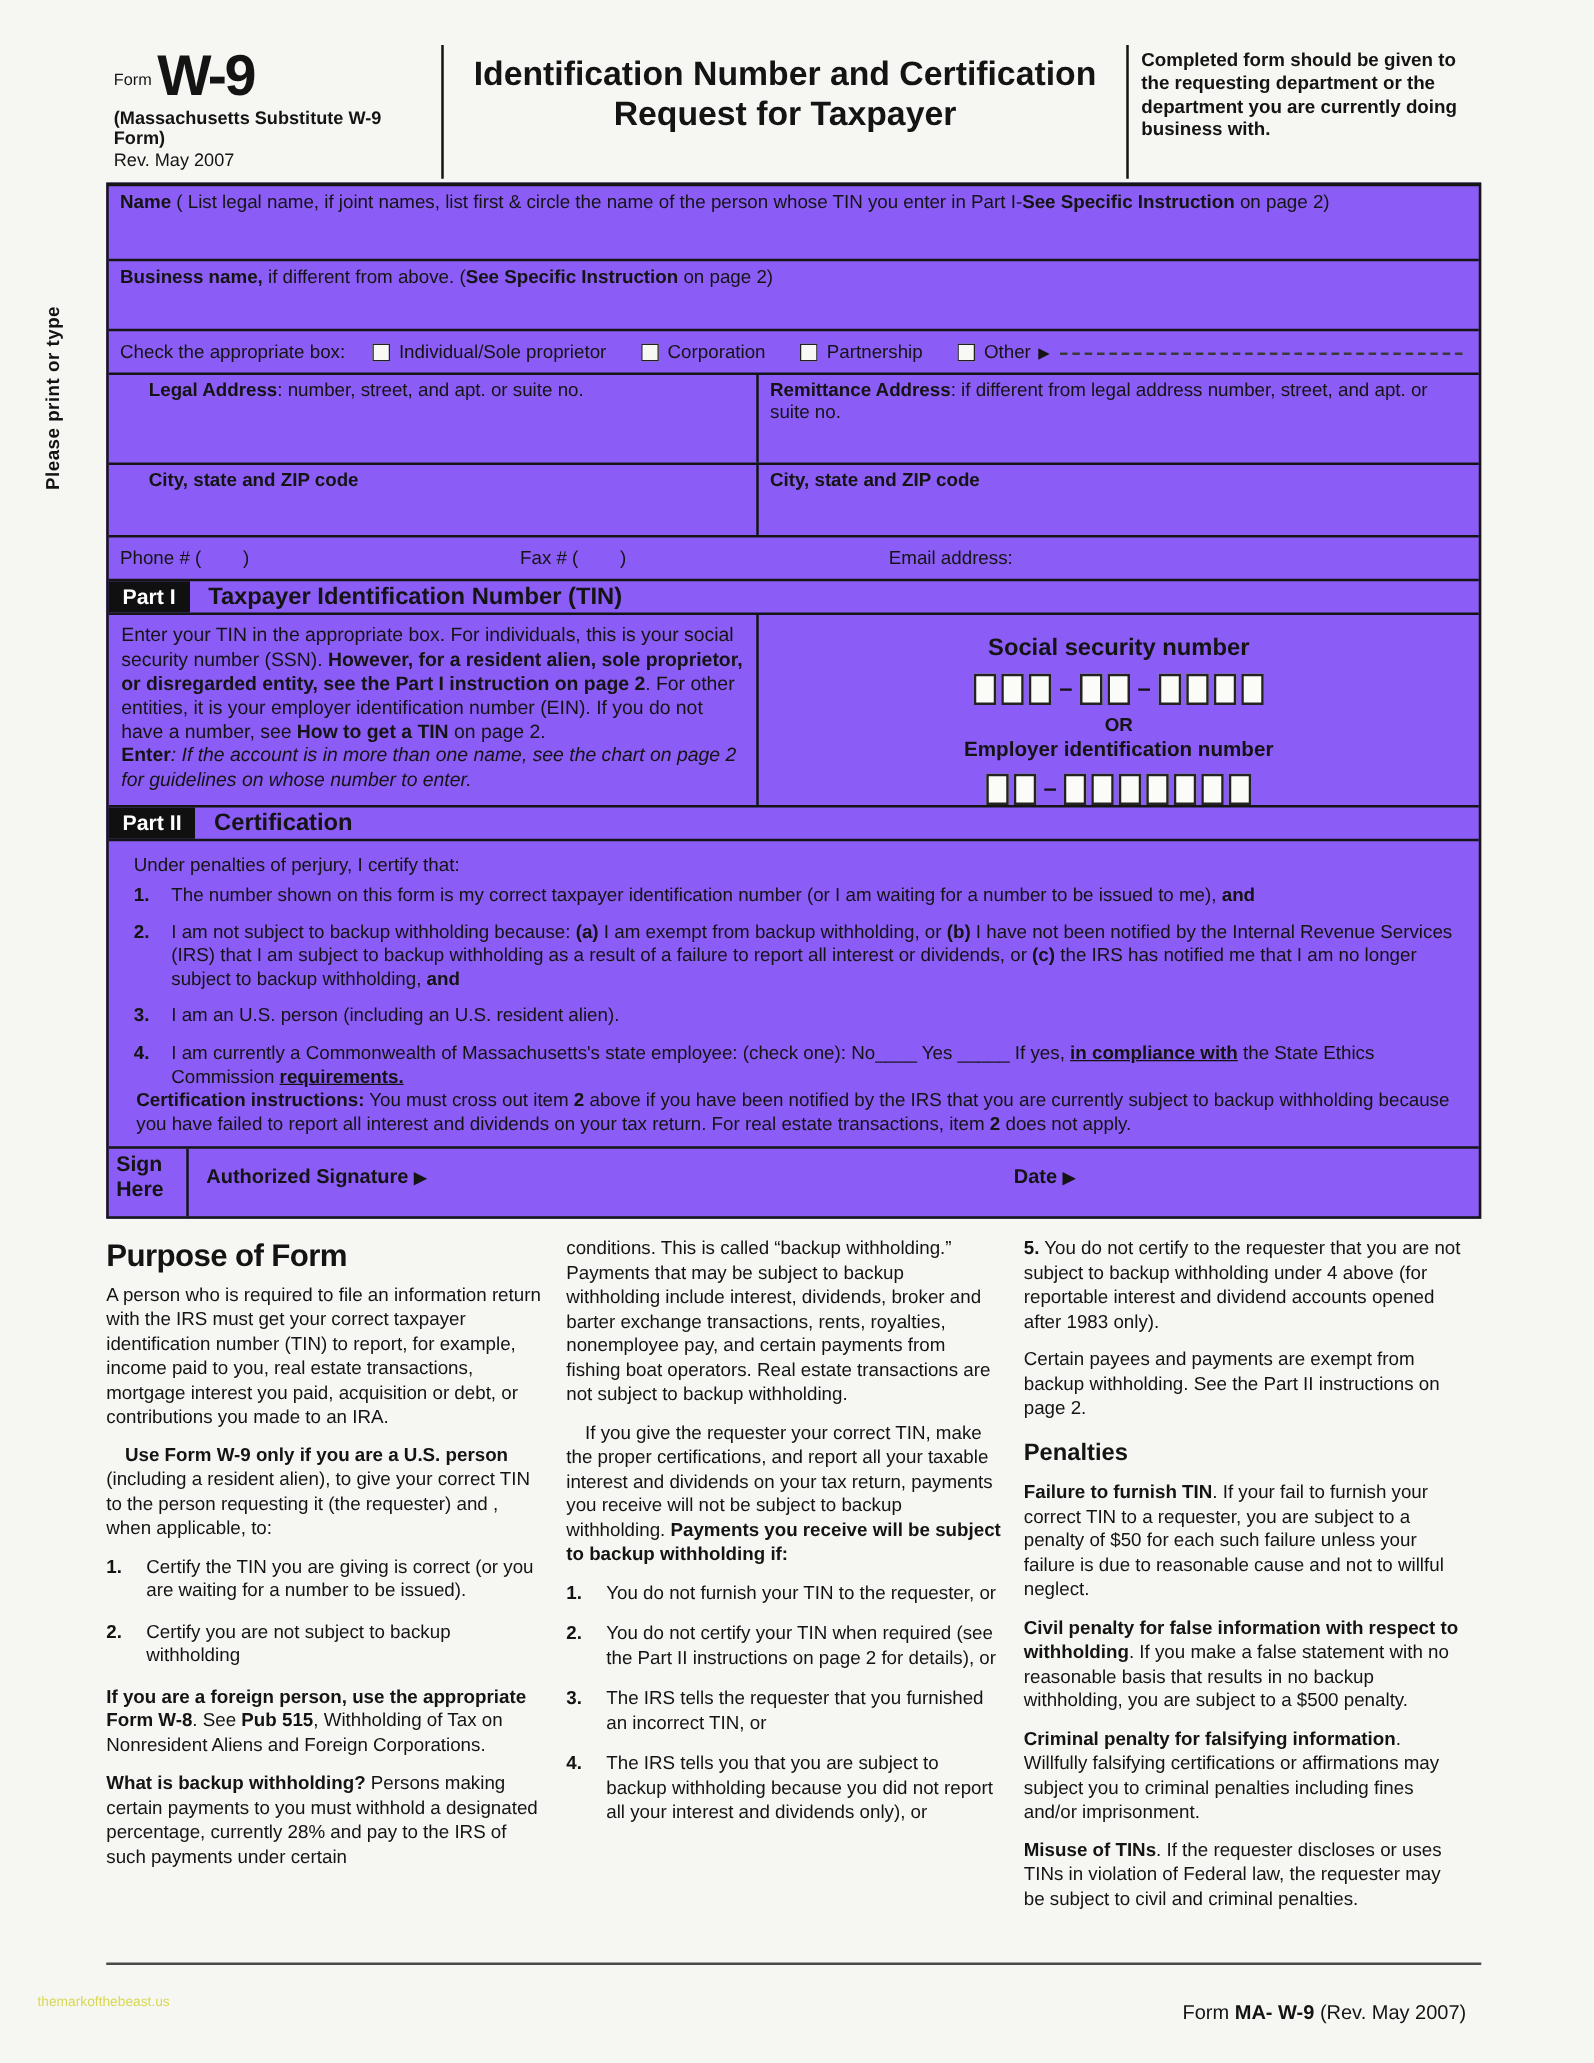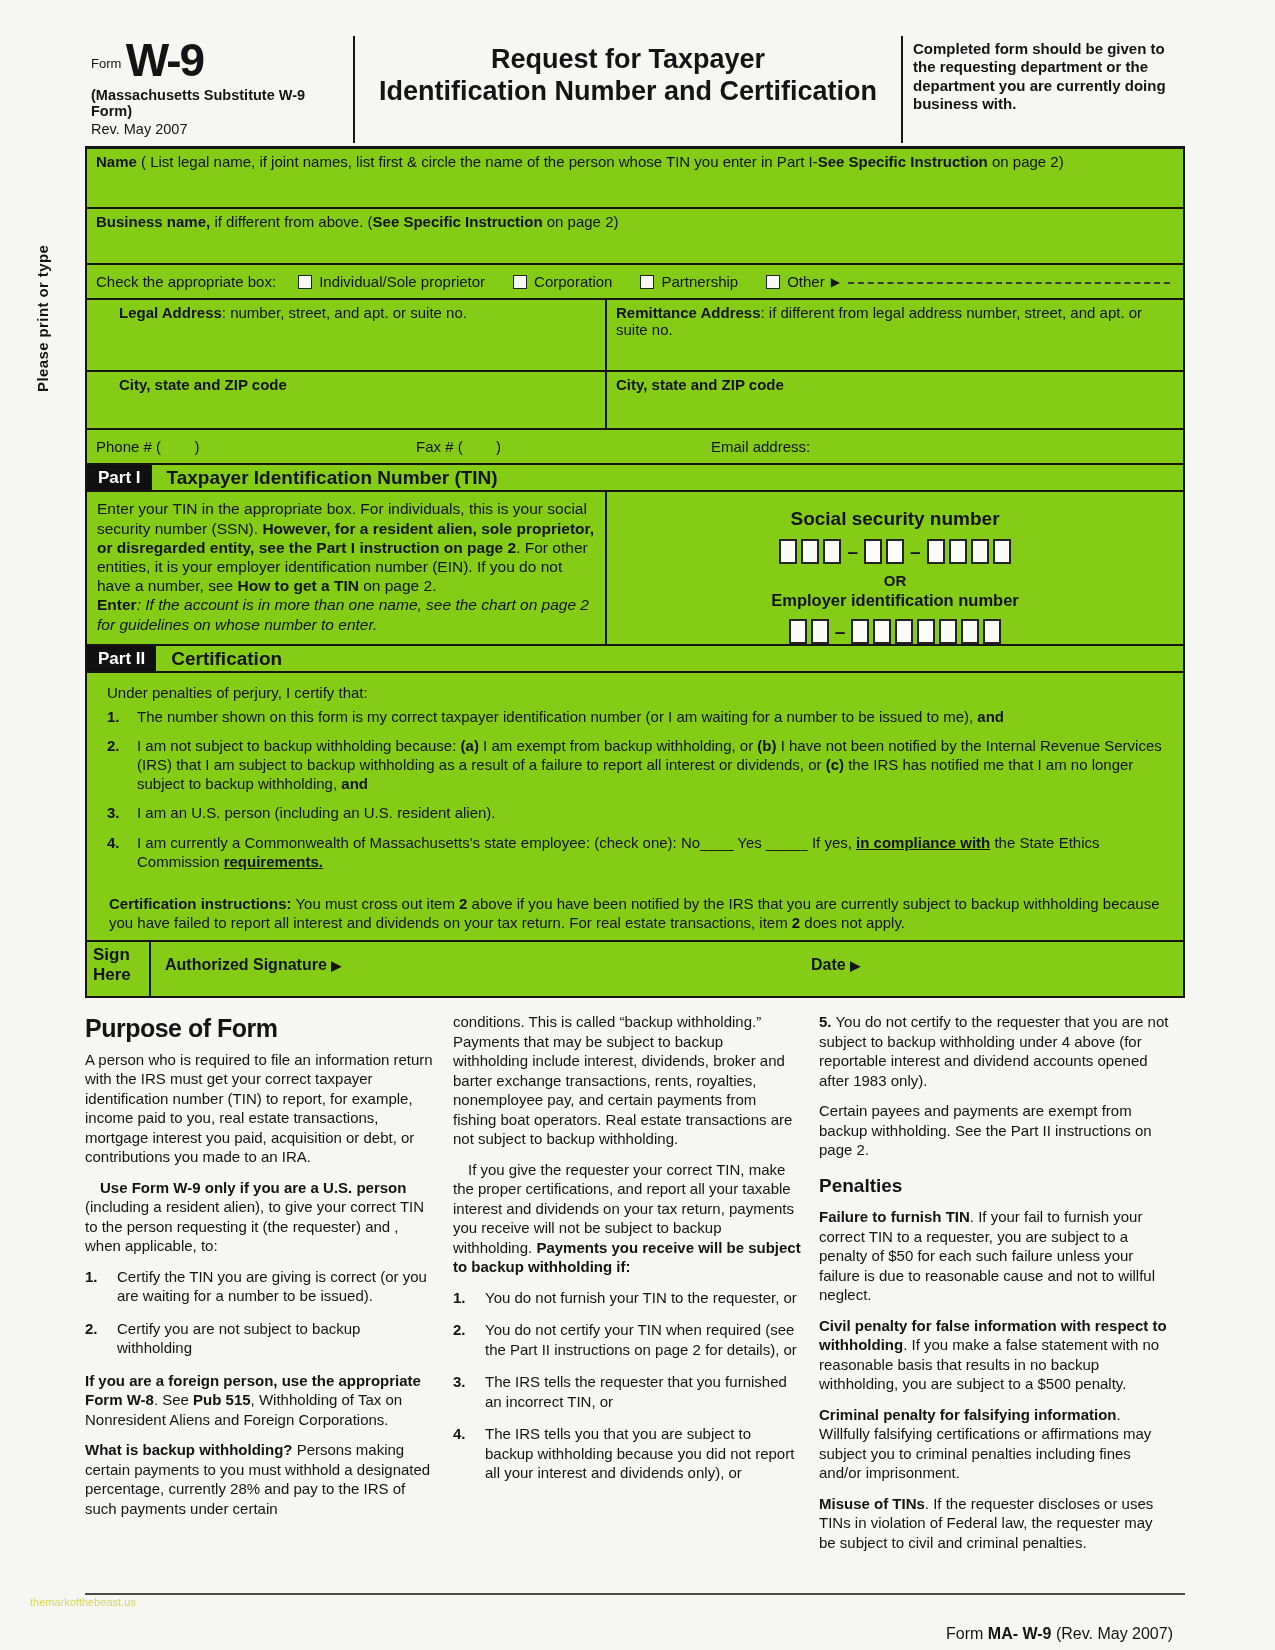--- a/index.html
+++ b/index.html
@@ -26,21 +26,21 @@
   .hdr-left { width:268px; padding:4px 6px 6px 6px; }
   .form-word { font-size:13px; font-weight:400; vertical-align:8px; }
   .form-number { font-size:46px; font-weight:700; letter-spacing:-2px; line-height:.9; }
   .hdr-sub { font-weight:700; font-size:14.5px; margin-top:6px; }
   .hdr-rev { font-size:14.5px; margin-top:2px; }
   .hdr-mid { flex:1; border-left:2px solid #151515; border-right:2px solid #151515;
     text-align:center; padding-top:8px; font-weight:700; font-size:27px; line-height:1.18; }
   .hdr-right { width:282px; padding:4px 4px 4px 10px; font-weight:700; font-size:15px; line-height:1.22; }
 
   
-  .form-box { border:2px solid #151515; border-top:3px solid #151515; margin-top:3px; background:#84cc16; }
+  .form-box { border:2px solid #151515; border-top:3px solid #151515; margin-top:3px; background:#8b5cf6; }
   .frow { border-top:2px solid #151515; position:relative; font-size:15px; }
   .frow:first-child { border-top:none; }
   .lbl-b { font-weight:700; }
   .row-pad { padding:4px 9px; }
   .name-row { height:58px; }
   .biz-row { height:56px; }
 
   .check-row { height:35px; display:flex; align-items:center; padding:0 9px; }
   .cb { width:14px; height:14px; border:1.6px solid #222; display:inline-block; margin:0 7px 0 28px; flex:none; background:#f8f8f5; }
   .cb-first { margin-left:22px; }
@@ -75,21 +75,21 @@
   .tin-dash { font-weight:700; font-size:19px; margin:0 4px; }
   .tin-or { font-weight:700; font-size:15px; margin-top:8px; }
   .ein-title { font-weight:700; font-size:16.5px; margin-top:2px; }
 
   
   .p2-body { padding:10px 0 8px 20px; font-size:15px; line-height:1.28; }
   .p2-item { display:flex; margin-top:10px; }
   .p2-num { font-weight:700; width:30px; flex:none; }
   .p2-text { flex:1; padding-right:6px; }
   .bu { font-weight:700; text-decoration:underline;margin-top:27px; }
-  .cert-instr { margin-top:23px; margin-left:2px; }
+  .cert-instr { margin-top:0; margin-left:2px; }
 
   
   .sign-row { border-top:2px solid #151515; display:flex; height:56px; }
   .sign-label { width:64px; font-weight:700; font-size:17px; line-height:1.15; padding:3px 6px; border-right:2px solid #151515; }
   .sign-main { flex:1; display:flex; align-items:center; padding:0 0 9px 14px; font-weight:700; font-size:16px; }
   .auth-field { flex:1; }
   .date-field { width:372px; }
   .arrow { font-size:13px; }
 
   
@@ -122,22 +122,22 @@
     <div class="header">
       <div class="hdr-left">
         <div>
           <span class="form-word">Form</span>
           <span class="form-number">W-9</span>
         </div>
         <div class="hdr-sub">(Massachusetts Substitute W-9 Form)</div>
         <div class="hdr-rev">Rev. May 2007</div>
       </div>
       <div class="hdr-mid">
+        <div>Identification Number and Certification</div>
         <div>Request for Taxpayer</div>
-        <div>Identification Number and Certification</div>
       </div>
       <div class="hdr-right">Completed form should be given to the requesting department or the department you are currently doing business with.</div>
     </div>
 
     <div class="form-box">
 
       <div class="frow name-row row-pad">
         <span class="lbl-b">Name</span><span> ( List legal name, if joint names, list first &amp; circle the name of the person whose TIN you enter in Part I-</span><span class="lbl-b">See Specific Instruction</span><span> on page 2)</span>
       </div>
 

